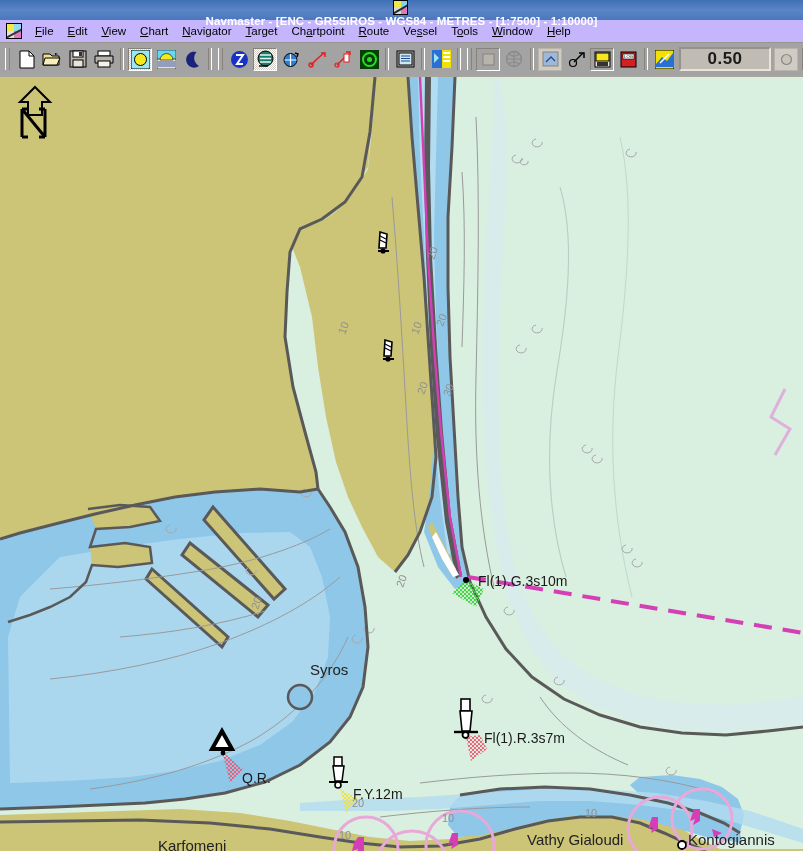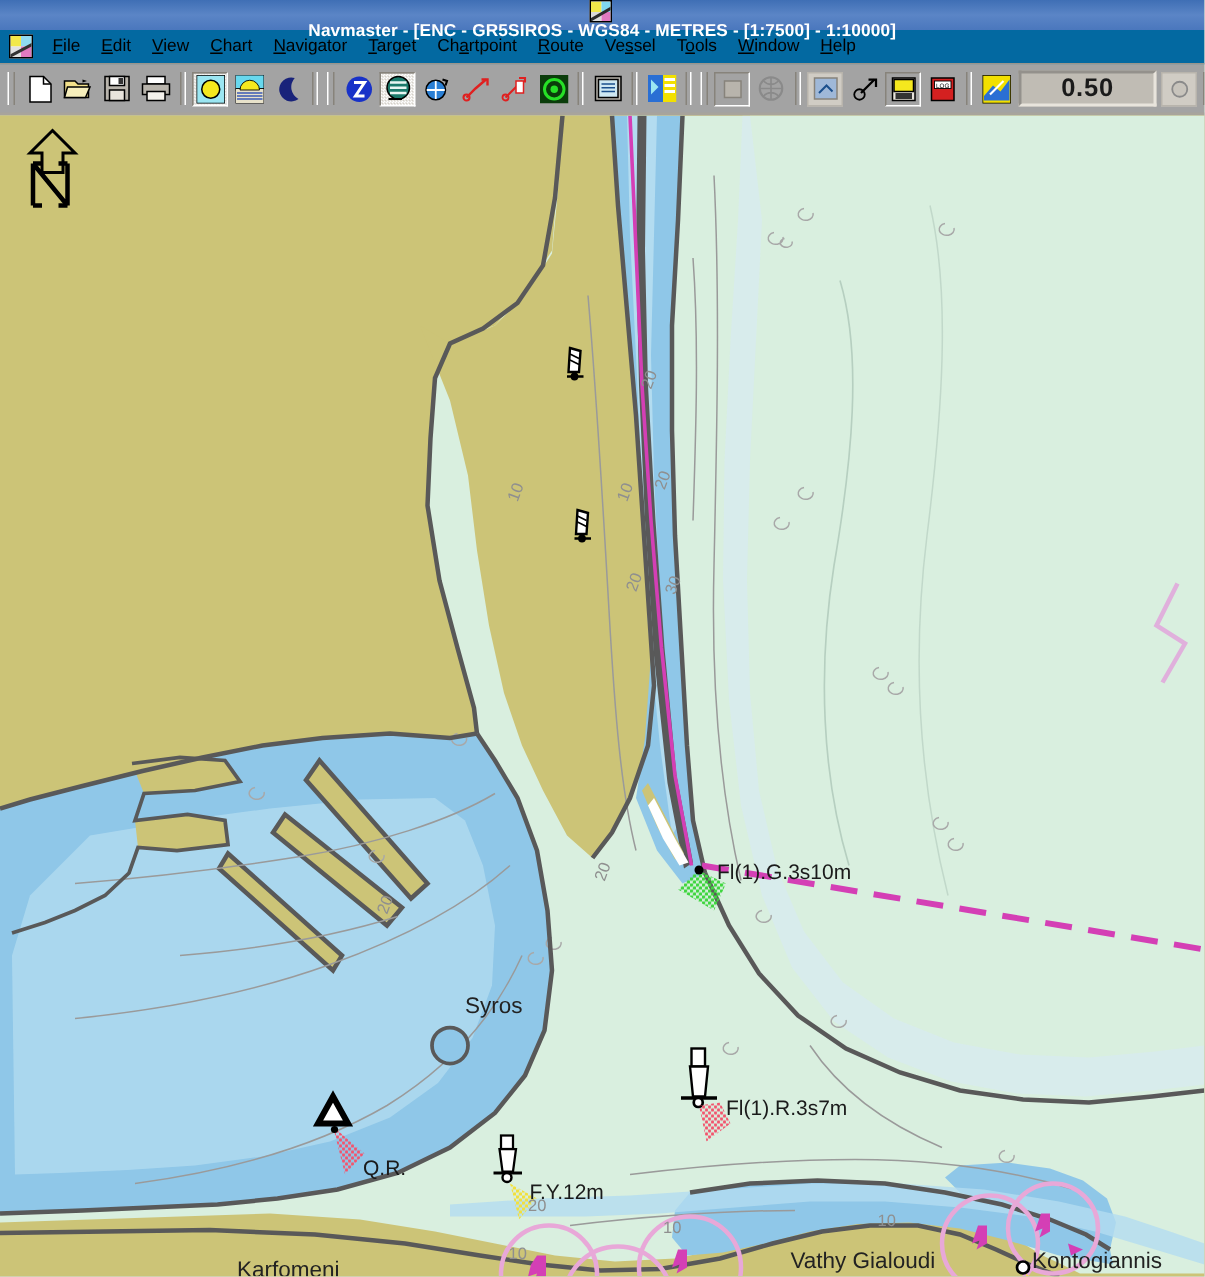--- a/index.html
+++ b/index.html
@@ -11,21 +11,21 @@
   #app-icon{width:15px;height:15px;margin:0 4px 0 2px;flex:0 0 auto;position:relative;
             background:#fff;border:1px solid #000;box-sizing:border-box;overflow:hidden;}
   #app-icon .q1{position:absolute;left:0;top:0;width:50%;height:50%;background:#f2e84a;}
   #app-icon .q2{position:absolute;right:0;top:0;width:50%;height:50%;background:#7fd7ef;}
   #app-icon .q3{position:absolute;left:0;bottom:0;width:50%;height:50%;background:#d9d9d9;}
   #app-icon .q4{position:absolute;right:0;bottom:0;width:50%;height:50%;background:#e07ac0;}
   #app-icon .sl{position:absolute;left:-2px;top:6px;width:22px;height:2px;background:#2a2a2a;transform:rotate(-30deg);}
   #title-text{color:#fff;font-size:11.5px;font-weight:bold;letter-spacing:0.1px;white-space:nowrap;}
 
   
-  #menubar{height:23px;background:#0369a1;display:flex;align-items:center;
+  #menubar{height:23px;background:#c4b5fd;display:flex;align-items:center;
            border-bottom:1px solid #9a958c;padding-left:2px;box-sizing:border-box;}
   #menu-icon{width:16px;height:16px;margin:0 6px 0 4px;position:relative;
              background:#fff;border:1px solid #000;box-sizing:border-box;overflow:hidden;flex:0 0 auto;}
   #menu-icon .q1{position:absolute;left:0;top:0;width:50%;height:50%;background:#f2e84a;}
   #menu-icon .q2{position:absolute;right:0;top:0;width:50%;height:50%;background:#8fdcf2;}
   #menu-icon .q3{position:absolute;left:0;bottom:0;width:50%;height:50%;background:#e2e2e2;}
   #menu-icon .q4{position:absolute;right:0;bottom:0;width:50%;height:50%;background:#e07ac0;}
   #menu-icon .sl{position:absolute;left:-2px;top:7px;width:24px;height:2px;background:#333;transform:rotate(-28deg);}
   .menu-item{font-size:11.5px;color:#000;padding:2px 7px;cursor:default;white-space:nowrap;}
   .menu-item .acc{text-decoration:underline;}

